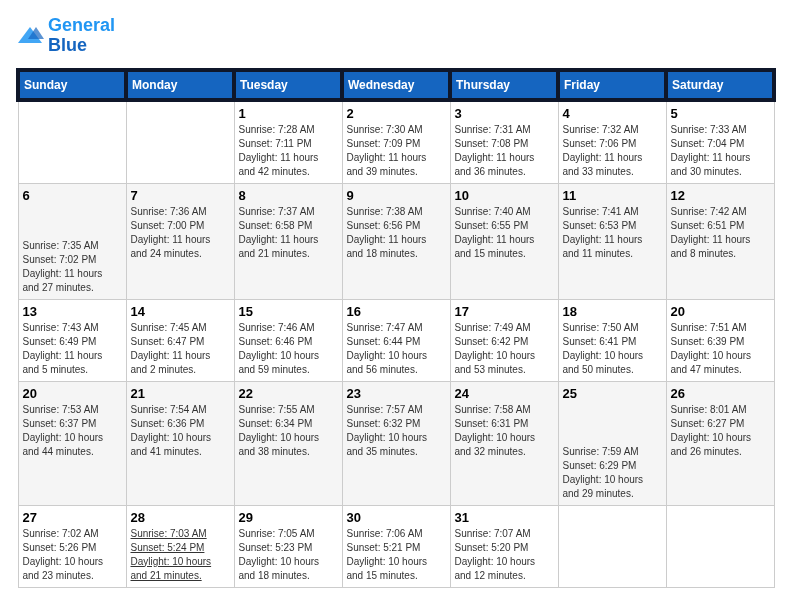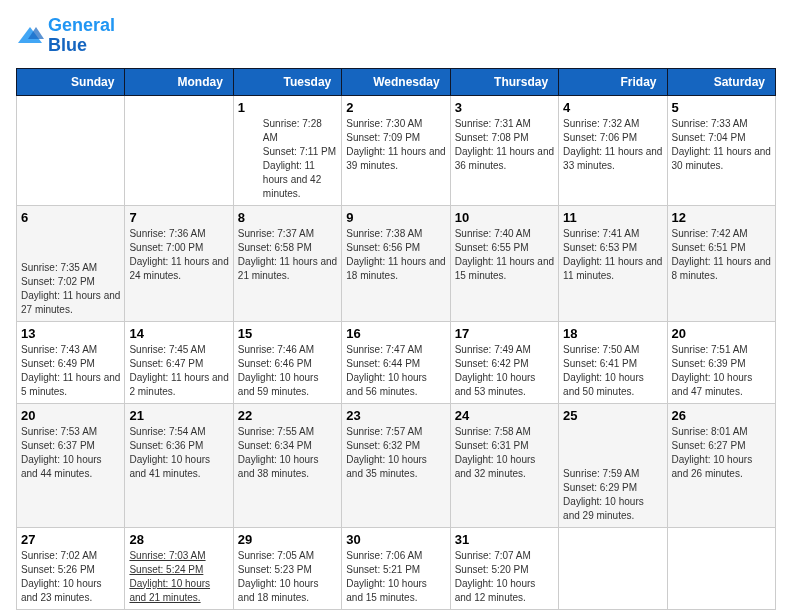--- a/index.html
+++ b/index.html
@@ -47,25 +47,25 @@
       color: #555;
     }
     table {
       width: 100%;
       border-collapse: collapse;
       font-size: 11px;
     }
     thead th {
       background: #1565C0;
       color: #fff;
-      padding: 6px 10px;
-      text-align: right;
+      padding: 6px 4px;
+      text-align: left;
       font-weight: bold;
       font-size: 12px;
-      border: 1px solid #0f172a;
+      border: 4px solid #0f172a;
     }
     tbody td {
       border: 1px solid #ccc;
       padding: 4px;
       vertical-align: top;
       width: 108px;
       height: 80px;
       background: #fff;
     }
     tbody tr:nth-child(even) td {
@@ -117,21 +117,21 @@
         <th>Friday</th>
         <th>Saturday</th>
       </tr>
   </thead>
   <tbody id="calendar-body">
   <tr>
         <td class="empty"></td>
         <td class="empty"></td>
         <td>
           <span class="day-num">1</span>
-          <div class="day-info" style="white-space: pre-line; margin-left: 25px;">Sunrise: 7:28 AM
+          <div class="day-info" style="white-space: pre-line;">Sunrise: 7:28 AM
 Sunset: 7:11 PM
 Daylight: 11 hours and 42 minutes.</div>
         </td>
         <td>
           <span class="day-num">2</span>
           <div class="day-info" style="white-space: pre-line;">Sunrise: 7:30 AM
 Sunset: 7:09 PM
 Daylight: 11 hours and 39 minutes.</div>
         </td>
         <td>

